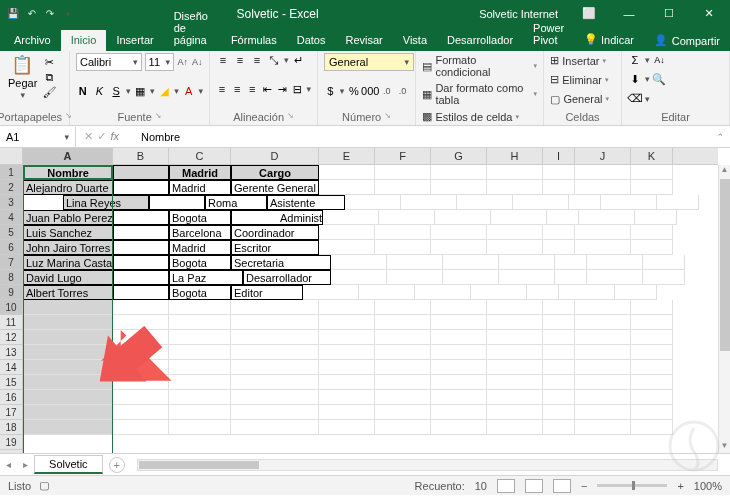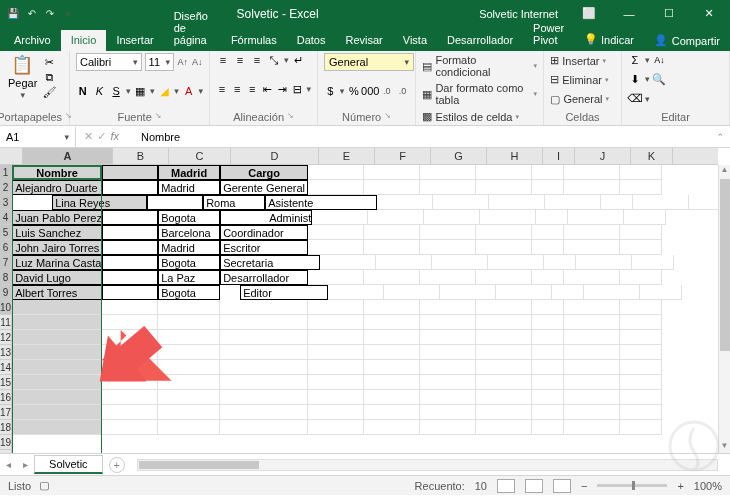--- a/index.html
+++ b/index.html
@@ -329,24 +329,24 @@
           <div class="cell bord" style="width: 88px;">Gerente General</div>
           <div class="cell" style="width: 56px;"></div>
           <div class="cell" style="width: 56px;"></div>
           <div class="cell" style="width: 56px;"></div>
           <div class="cell" style="width: 56px;"></div>
           <div class="cell" style="width: 32px;"></div>
           <div class="cell" style="width: 56px;"></div>
           <div class="cell" style="width: 42px;"></div>
         </div>
         <div class="gridrow">
-          <div class="cell sel bord" style="width: 95px; margin-left: 40px;">Lina Reyes</div>
+          <div class="cell sel bord" style="width: 86px; margin-left: 40px;">Lina Reyes</div>
           <div class="cell bord" style="width: 56px;"></div>
           <div class="cell bord" style="width: 62px;">Roma</div>
-          <div class="cell bord" style="width: 112px;">Asistente</div>
+          <div class="cell bord" style="width: 78px;">Asistente</div>
           <div class="cell" style="width: 56px;"></div>
           <div class="cell" style="width: 56px;"></div>
           <div class="cell" style="width: 56px;"></div>
           <div class="cell" style="width: 56px;"></div>
           <div class="cell" style="width: 32px;"></div>
           <div class="cell" style="width: 56px;"></div>
           <div class="cell" style="width: 42px;"></div>
         </div>
         <div class="gridrow">
           <div class="cell sel bord" style="width: 90px;">Juan Pablo Perez</div>
@@ -396,35 +396,35 @@
           <div class="cell" style="width: 56px;"></div>
           <div class="cell" style="width: 56px;"></div>
           <div class="cell" style="width: 56px;"></div>
           <div class="cell" style="width: 32px;"></div>
           <div class="cell" style="width: 56px;"></div>
           <div class="cell" style="width: 42px;"></div>
         </div>
         <div class="gridrow">
           <div class="cell sel bord" style="width: 90px;">David Lugo</div>
           <div class="cell bord" style="width: 56px;"></div>
-          <div class="cell bord" style="width: 62px;">La Paz</div>
+          <div class="cell bord" style="width: 74px;">La Paz</div>
           <div class="cell bord" style="width: 88px;">Desarrollador</div>
           <div class="cell" style="width: 56px;"></div>
           <div class="cell" style="width: 56px;"></div>
           <div class="cell" style="width: 56px;"></div>
           <div class="cell" style="width: 56px;"></div>
           <div class="cell" style="width: 32px;"></div>
           <div class="cell" style="width: 56px;"></div>
           <div class="cell" style="width: 42px;"></div>
         </div>
         <div class="gridrow">
           <div class="cell sel bord" style="width: 90px;">Albert Torres</div>
           <div class="cell bord" style="width: 56px;"></div>
           <div class="cell bord" style="width: 62px;">Bogota</div>
-          <div class="cell bord" style="width: 88px; margin-left: 20px;">Editor</div>
+          <div class="cell bord" style="width: 72px;">Editor</div>
           <div class="cell" style="width: 56px;"></div>
           <div class="cell" style="width: 56px;"></div>
           <div class="cell" style="width: 56px;"></div>
           <div class="cell" style="width: 56px;"></div>
           <div class="cell" style="width: 32px;"></div>
           <div class="cell" style="width: 56px;"></div>
           <div class="cell" style="width: 42px;"></div>
         </div>
         <div class="gridrow">
           <div class="cell sel" style="width: 90px;"></div>

